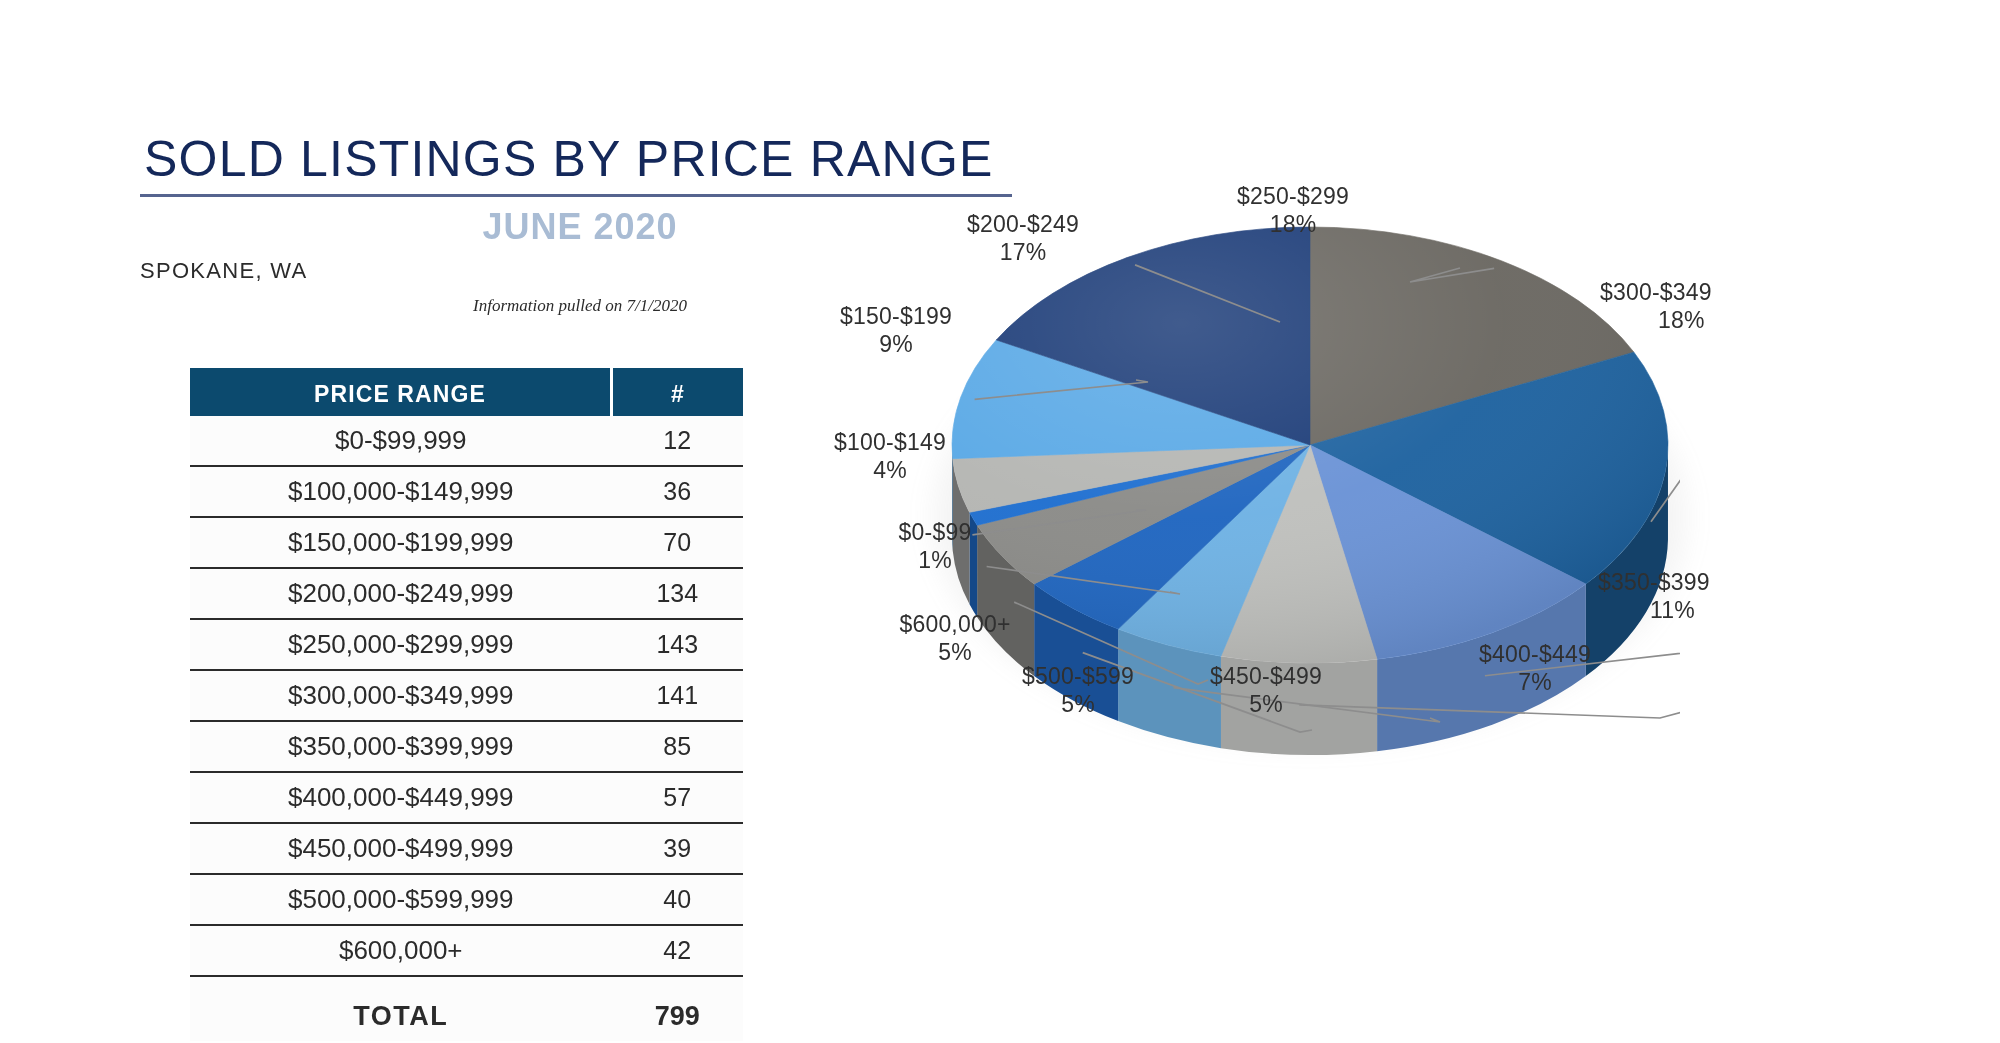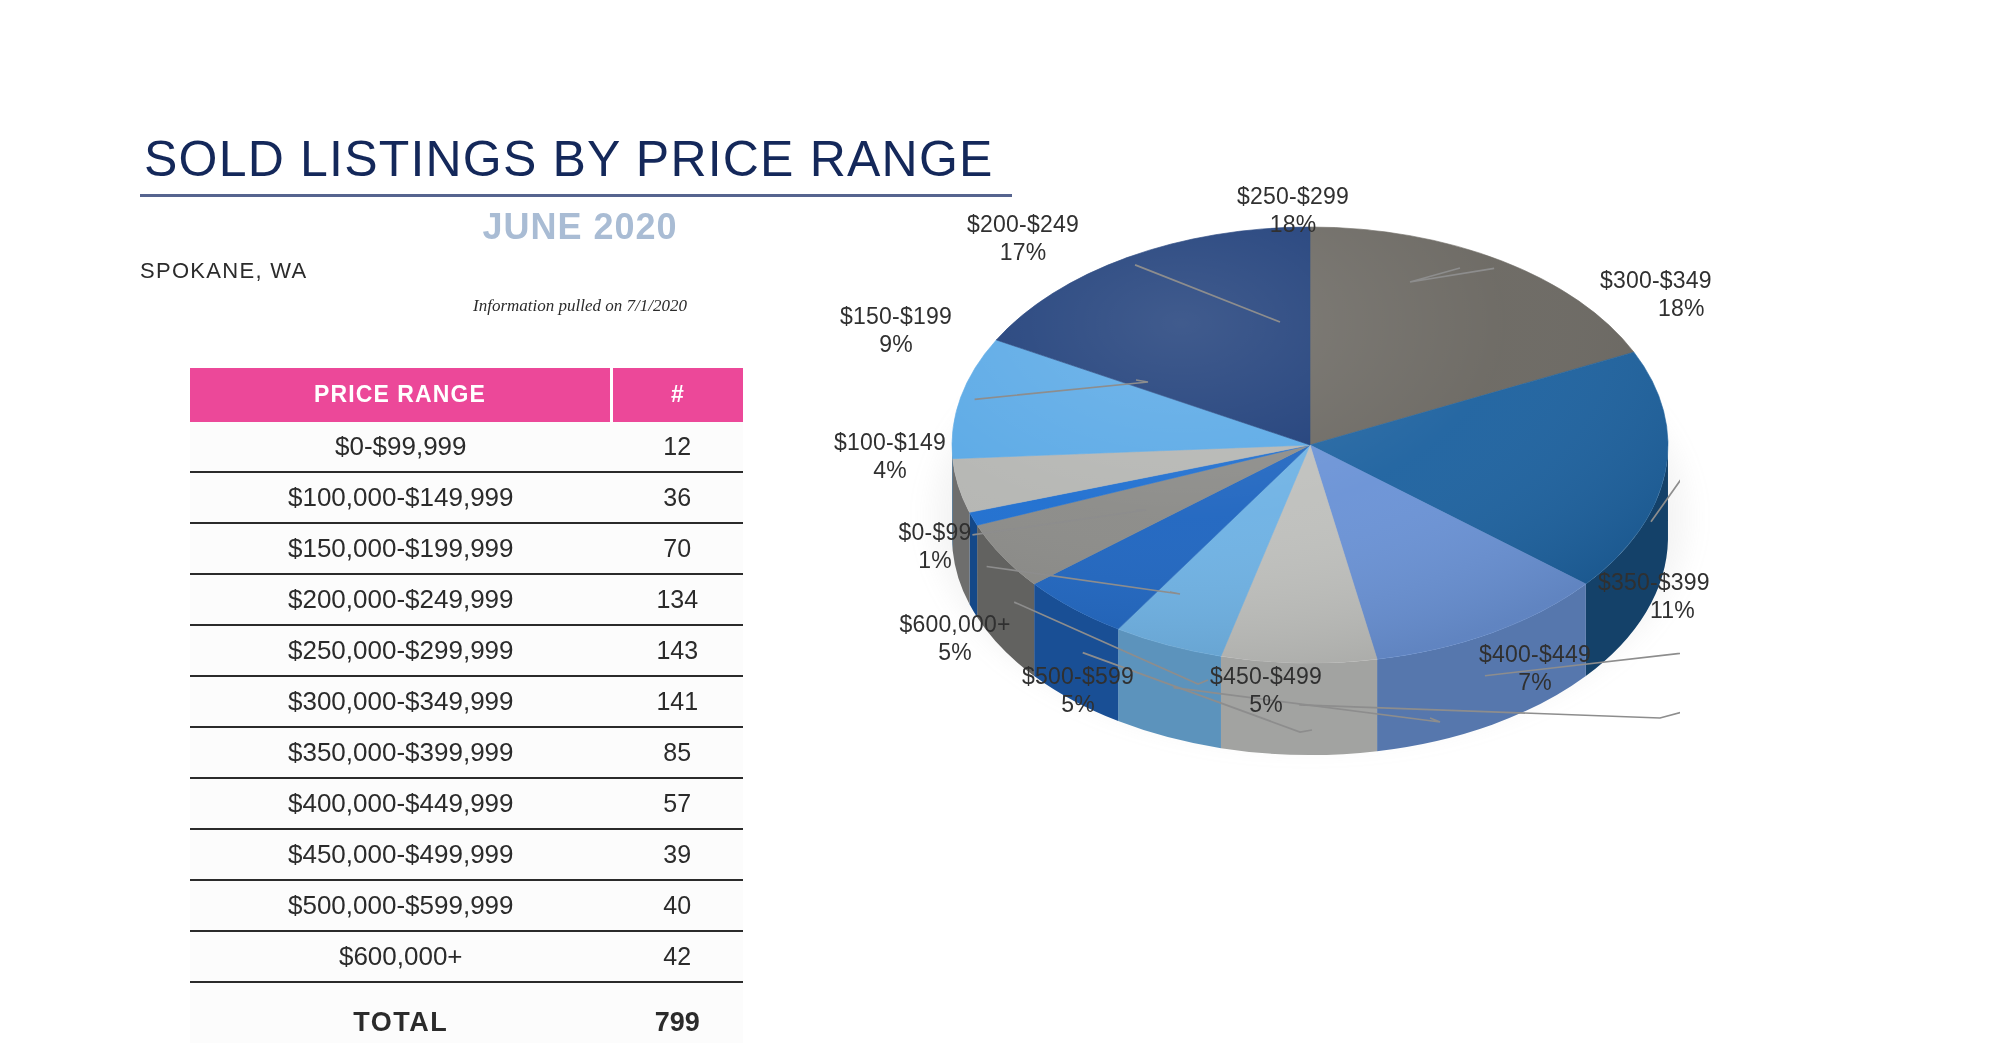--- a/index.html
+++ b/index.html
@@ -37,23 +37,23 @@
     margin-top:12px;text-align:center;
     font-size:17px;color:#2b2b2b;
     font-family:"Liberation Serif", serif;
     font-style:italic;
   }
 
   
   #table-wrap{position:absolute;left:190px;top:368px;width:550px;}
   table.price-table{border-collapse:collapse;width:550px;table-layout:fixed;}
   table.price-table th{
-    background:#ec4899;color:#ffffff;
+    background:#0c4a6e;color:#ffffff;
     font-size:23px;font-weight:700;letter-spacing:1.1px;
-    padding:13px 0 14px 0;text-align:center;
+    padding:13px 0 8px 0;text-align:center;
     border:0;
   }
   table.price-table th.col-range{width:420px;border-right:3px solid #ffffff;}
   table.price-table th.col-num{width:130px;}
   table.price-table td{
     font-size:26px;color:#2b2b2b;font-weight:400;
     text-align:center;padding:9px 0 9px 0;
     border-bottom:2px solid #2b2b2b;
     background:#fcfcfc;
   }
@@ -236,21 +236,21 @@
           <path d="M 195.05264623491246 54.86390858861466 L 340 112 L 330 108"></path>
         </g>
     </svg>
   </div>
 
   <div class="lbl ctr" style="left:408px;top:8px;width:210px;margin-top:24px;">
     <span>$250-$299</span>
     <span class="pct">18%</span>
   </div>
 
-  <div class="lbl lt" style="left:820px;top:116px;width:200px;">
+  <div class="lbl lt" style="left:820px;top:128px;width:200px;">
     <span>$300-$349</span>
     <span class="pct" style="margin-left:58px;">18%</span>
   </div>
 
   <div class="lbl lt" style="left:818px;top:418px;width:200px;">
     <span>$350-$399</span>
     <span class="pct" style="margin-left:52px;">11%</span>
   </div>
 
   <div class="lbl ctr" style="left:660px;top:490px;width:190px;">

